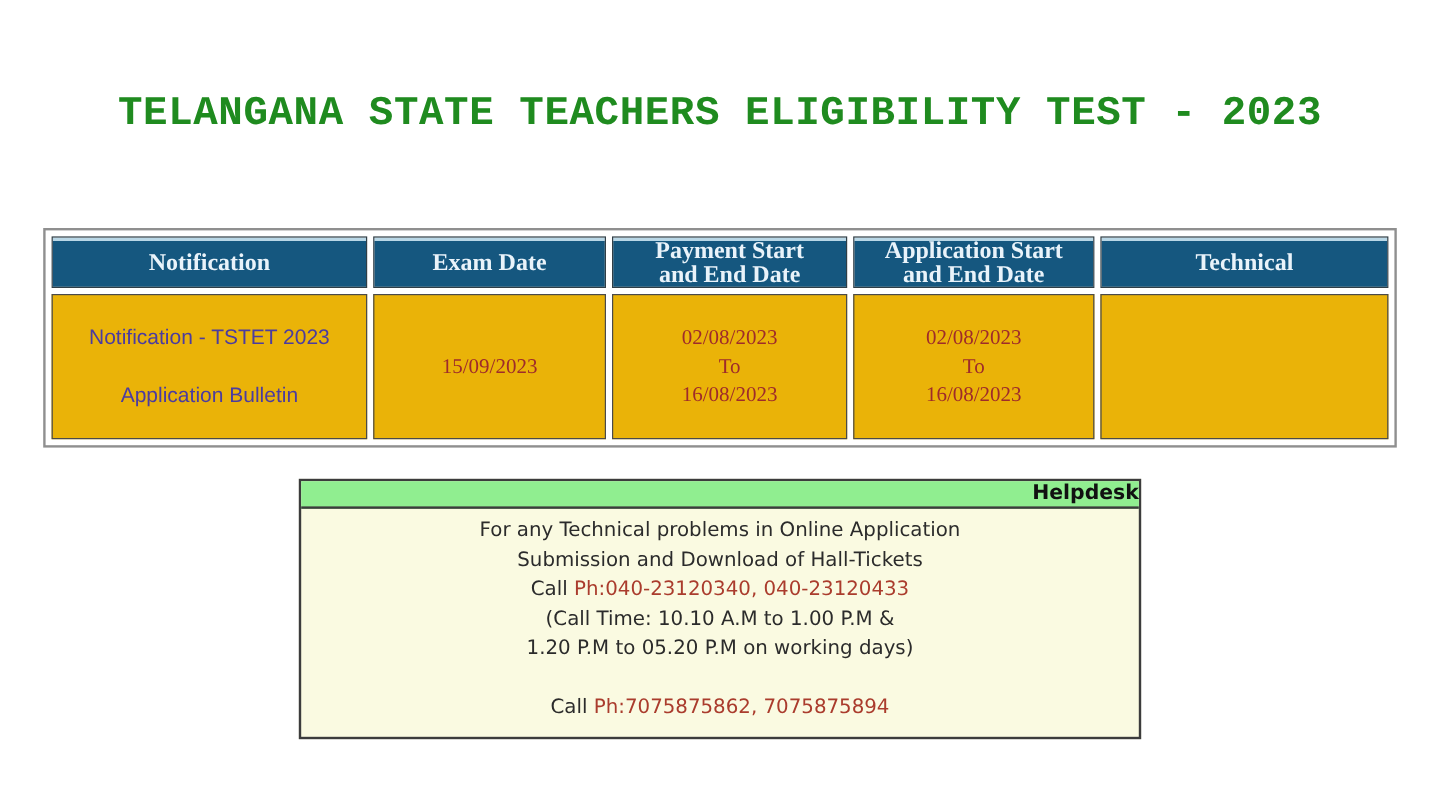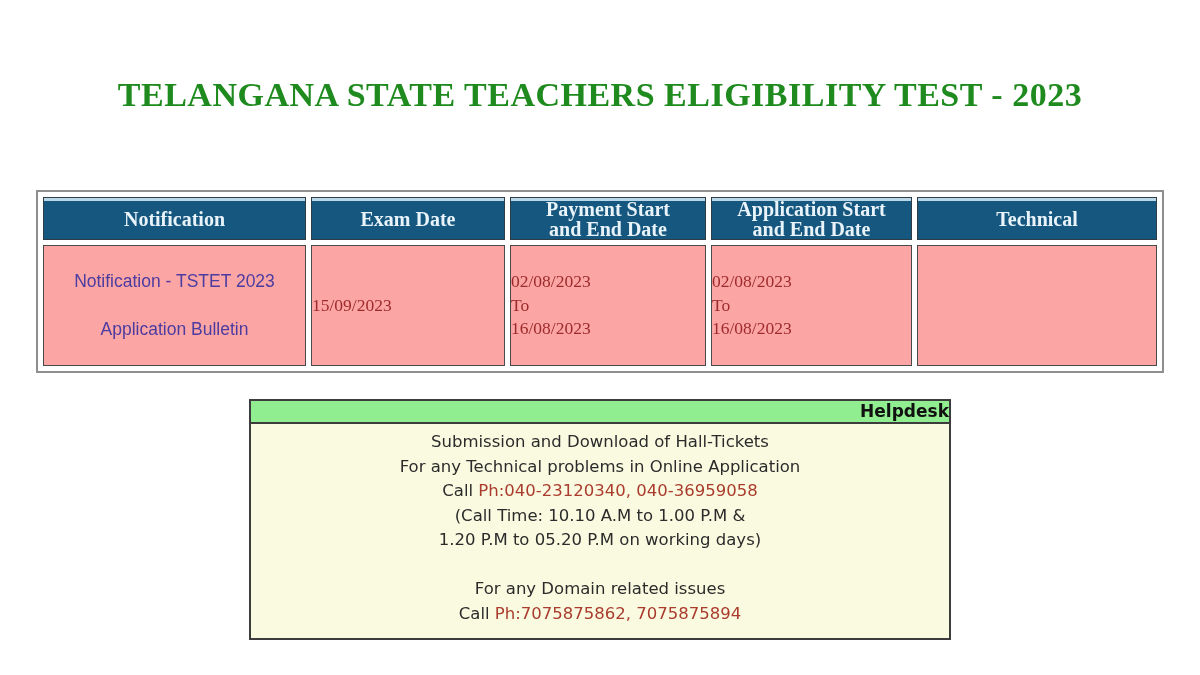--- a/index.html
+++ b/index.html
@@ -8,21 +8,21 @@
     position: relative;
     width: 1200px;
     height: 675px;
     background: #ffffff;
     overflow: hidden;
     font-family: "Liberation Sans", sans-serif;
   }
   .title {
     margin-top: 76px;
     text-align: center;
-    font-family: Liberation Serif, serif;
+    font-family: Liberation Mono, monospace;
     font-weight: bold;
     font-size: 34px;
     letter-spacing: 0.5px;
     color: #1f8b1f;
   }
   table.exam-table {
     table-layout: fixed;
     border-collapse: separate;
     border-spacing: 5px;
     width: 1128px;
@@ -37,23 +37,23 @@
     color: #e9f3fa;
     font-family: "Liberation Serif", serif;
     font-weight: bold;
     font-size: 20px;
     line-height: 20px;
     text-align: center;
     vertical-align: middle;
   }
   table.exam-table td {
     height: 121px;
-    background: #fca5a5;
+    background: #eab308;
     border: 1px solid #4a4a4a;
-    text-align: left;
+    text-align: center;
     vertical-align: middle;
   }
   .th-line { display: block; }
   .notif-cell-inner {
     display: flex;
     flex-direction: column;
     gap: 27px;
     align-items: center;
   }
   .notif-link {
@@ -162,24 +162,23 @@
           </span>
         </td>
         <td></td>
       </tr>
     </tbody>
   </table>
 
   <div class="helpdesk">
     <div class="helpdesk-header">Helpdesk</div>
     <div class="helpdesk-body">
+      <span class="hd-line">For any Technical problems in Online Application</span>
       <span class="hd-line">Submission and Download of Hall-Tickets</span>
-      <span class="hd-line">For any Technical problems in Online Application</span>
-      <span class="hd-line"><span>Call </span><span class="phone">Ph:040-23120340, 040-36959058</span></span>
+      <span class="hd-line"><span>Call </span><span class="phone">Ph:040-23120340, 040-23120433</span></span>
       <span class="hd-line">(Call Time: 10.10 A.M to 1.00 P.M &amp;</span>
       <span class="hd-line">1.20 P.M to 05.20 P.M on working days)</span>
       <span class="hd-line hd-blank"></span>
-      <span class="hd-line">For any Domain related issues</span>
       <span class="hd-line"><span>Call </span><span class="phone">Ph:7075875862, 7075875894</span></span>
     </div>
   </div>
 
 </div>
 
 </body></html>

